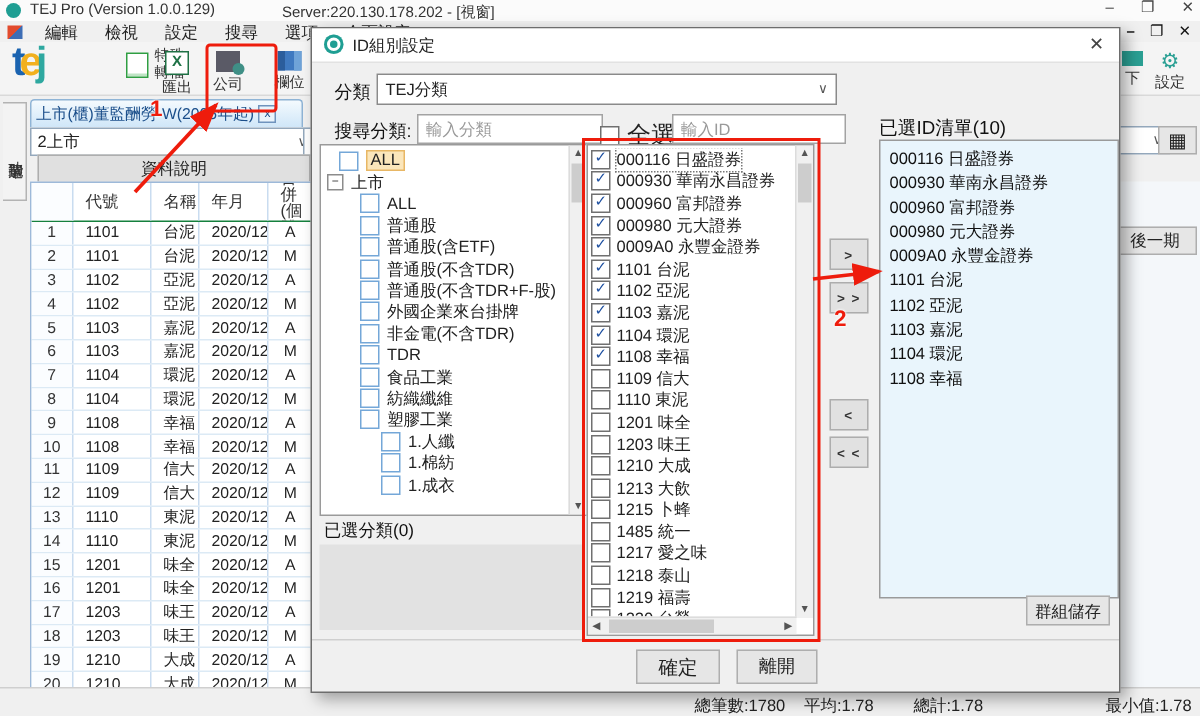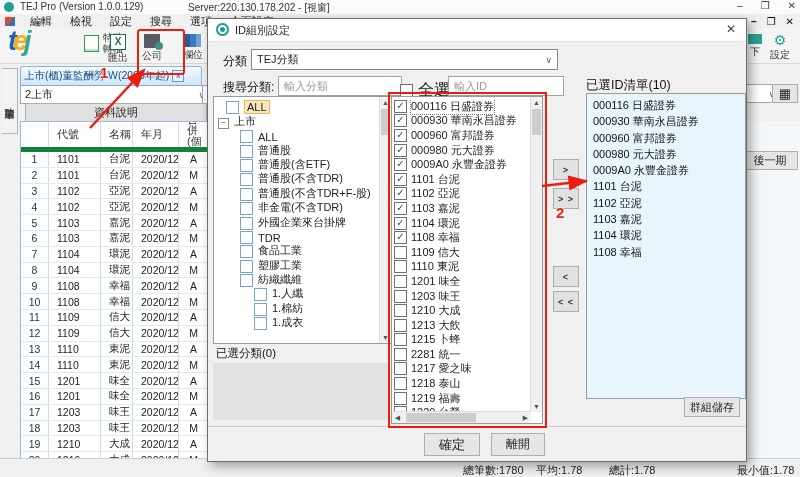--- a/index.html
+++ b/index.html
@@ -10,21 +10,21 @@
   .titlebar{left:0;top:0;width:800px;height:14px;background:#fbfbfb;font-size:10px;color:#333;}
   .app-ico{left:4px;top:2px;width:10px;height:10px;border-radius:50%;background:#1f9e93;}
   .t-title{left:20px;top:1px;}
   .t-server{left:188px;top:1px;}
   .winbtns{right:4px;top:0;display:flex;gap:18px;color:#444;font-size:10px;}
   .menubar{left:0;top:14px;width:800px;height:14px;background:#f0f0f0;display:flex;align-items:center;}
   .menu-ico{width:10px;height:9px;margin:0 6px 0 5px;background:linear-gradient(135deg,#e24b2d 50%,#3d6db5 50%);}
   .menu-item{padding:0 9px;font-size:11px;color:#222;}
   .mdibtns{right:6px;top:16px;display:flex;gap:10px;color:#111;font-weight:bold;font-size:10px;}
   .toolbar{left:0;top:28px;width:800px;height:35px;background:#f4f4f4;border-bottom:1px solid #d9d9d9;}
-  .logo{left:8px;top:30px;font-weight:900;font-size:27px;letter-spacing:-4px;font-style:italic;}
+  .logo{left:8px;top:30px;font-weight:900;font-size:27px;letter-spacing:-4px;}
   .logo .l1{color:#1a63b0}.logo .l2{color:#f2b01e}.logo .l3{color:#2ea8a0}
   .tbtn{position:absolute;text-align:center;font-size:10px;color:#333;}
   .tb-ico{margin:0 auto 1px auto;}
   .ico-doc{width:13px;height:15px;background:#fff;border:1px solid #2f9e42;box-shadow:inset 0 -2px 0 #bfe4c5;}
   .ico-xls{width:14px;height:14px;background:#fff;border:1px solid #1e7145;color:#1e7145;font-weight:bold;font-size:10px;line-height:14px;}
   .ico-bld{width:16px;height:14px;background:#5a5a66;position:relative;}
   .ico-bld::after{content:"";position:absolute;right:-3px;bottom:-2px;width:8px;height:8px;border-radius:50%;background:#3f8f86;}
   .ico-grid{width:16px;height:13px;background:#3f79c0;box-shadow:inset 5px 0 0 #2b5d9c, inset -5px 0 0 #6fa3d8;}
   .ico-gear{font-size:14px;color:#2ba094;line-height:14px;}
   .ico-teal{width:14px;height:10px;background:#2ba094;}
@@ -41,21 +41,21 @@
   .c-mini{left:202px;top:85px;width:36px;height:17px;}
   .btn{background:#e6e6e6;border:1px solid #aeaeae;display:flex;align-items:center;justify-content:center;font-size:11px;color:#222;}
   .b-desc{left:25px;top:103px;width:180px;height:17px;background:#e0e0e0;text-align:right;}
   .c-right{left:741px;top:84px;width:29px;height:17px;}
   .b-cal{left:772px;top:84px;width:24px;height:17px;font-size:13px;}
   .b-next{left:742px;top:103px;width:54px;height:17px;margin-top:48px;}
   .right-strip{left:745px;top:121px;width:55px;height:337px;background:#f4f7fa;}
   
   .table{left:20px;top:121px;width:190px;height:337px;background:#fff;border:1px solid #9db9d9;overflow:hidden;}
   .trow,.thead{display:grid;grid-template-columns:28px 52px 32px 46px 30px;}
-  .thead{height:25px;border-bottom:5px solid #15803d;}
+  .thead{height:25px;border-bottom:1px solid #15803d;}
   .thead .tcell{display:flex;align-items:center;font-size:11px;color:#333;}
   .tcell{border-right:1px solid #c9dcf0;padding-left:8px;white-space:nowrap;overflow:hidden;}
   .trow{height:14.8px;border-bottom:1px solid #dcea f5;}
   .trow{border-bottom:1px solid #dceaf5;}
   .trow .tcell{font-size:10.5px;display:flex;align-items:center;}
   .c0{justify-content:center;padding-left:0;background:#fbfdff;color:#333;}
   .c4{justify-content:center;padding-left:0;}
   .hmerge{font-size:10px;line-height:11px;white-space:normal;word-break:break-all;padding-top:2px;}
   
   .statusbar{left:0;top:458px;width:800px;height:19px;background:#f0f0f0;border-top:1px solid #cfcfcf;}
@@ -70,21 +70,21 @@
   .lbl{position:absolute;font-size:12px;color:#111;}
   .input{position:absolute;background:#fff;border:1px solid #a3a3a3;font-size:11px;display:flex;align-items:center;padding:0 5px;}
   .ph{color:#9a9a9a;}
   .d-combo{left:43px;top:30px;width:295px;height:19px;border:1px solid #8a8a8a;}
   .checkbox{width:11px;height:11px;background:#fff;border:1px solid #707070;flex:none;position:relative;font-size:10px;line-height:10px;text-align:center;color:#1d4fa0;font-weight:bold;}
   .cb-blue{border-color:#74a7d8;}
   .d-check{position:absolute;left:192px;top:61px;display:flex;align-items:center;gap:5px;font-size:16px;}
   
   .tree{left:5px;top:77px;width:177px;height:246px;background:#fff;border:1px solid #9a9a9a;overflow:hidden;}
   .tree-inner{position:absolute;left:0;top:0;right:11px;bottom:0;overflow:hidden;padding-top:3px;}
-  .titem{display:flex;align-items:flex-end;height:14.4px;font-size:11px;gap:5px;white-space:nowrap;}
+  .titem{display:flex;align-items:center;height:14.4px;font-size:11px;gap:5px;white-space:nowrap;}
   .ti-0{padding-left:12px;} .ti-g{padding-left:4px;} .ti-1{padding-left:26px;} .ti-2{padding-left:40px;}
   .hl{background:#fbe6bb;border:1px solid #e8b765;padding:0 2px;}
   .expander{width:9px;height:9px;border:1px solid #8c8c8c;font-size:8px;line-height:7px;text-align:center;color:#333;flex:none;background:#fff;}
   .vscroll{position:absolute;right:0;top:0;width:11px;bottom:0;background:#f0f0f0;border-left:1px solid #dcdcdc;}
   .vscroll .up,.vscroll .dn{position:absolute;left:0;width:100%;height:11px;font-size:7px;color:#555;text-align:center;line-height:11px;}
   .vscroll .up{top:0;} .vscroll .dn{bottom:0;}
   .vscroll .thumb{position:absolute;left:1px;top:12px;width:9px;height:26px;background:#cdcdcd;}
   .selcat-box{left:5px;top:344px;width:177px;height:57px;background:#e2e2e2;}
   
   .idlist{left:183px;top:77px;width:150px;height:326px;background:#fff;border:1px solid #9a9a9a;overflow:hidden;}
@@ -405,41 +405,41 @@
         <div class="titem ti-1">
           <div class="checkbox cb-blue"></div>
           <div>普通股(不含TDR)</div>
         </div>
         <div class="titem ti-1">
           <div class="checkbox cb-blue"></div>
           <div>普通股(不含TDR+F-股)</div>
         </div>
         <div class="titem ti-1">
           <div class="checkbox cb-blue"></div>
+          <div>外國企業來台掛牌</div>
+        </div>
+        <div class="titem ti-1">
+          <div class="checkbox cb-blue"></div>
           <div>非金電(不含TDR)</div>
         </div>
         <div class="titem ti-1">
           <div class="checkbox cb-blue"></div>
-          <div>外國企業來台掛牌</div>
-        </div>
-        <div class="titem ti-1">
-          <div class="checkbox cb-blue"></div>
           <div>TDR</div>
         </div>
         <div class="titem ti-1">
           <div class="checkbox cb-blue"></div>
           <div>食品工業</div>
         </div>
         <div class="titem ti-1">
           <div class="checkbox cb-blue"></div>
+          <div>紡織纖維</div>
+        </div>
+        <div class="titem ti-1">
+          <div class="checkbox cb-blue"></div>
           <div>塑膠工業</div>
-        </div>
-        <div class="titem ti-1">
-          <div class="checkbox cb-blue"></div>
-          <div>紡織纖維</div>
         </div>
         <div class="titem ti-2">
           <div class="checkbox cb-blue"></div>
           <div>1.人纖</div>
         </div>
         <div class="titem ti-2">
           <div class="checkbox cb-blue"></div>
           <div>1.棉紡</div>
         </div>
         <div class="titem ti-2">
@@ -521,21 +521,21 @@
         <div class="iditem">
           <div class="checkbox"></div>
           <div class="id-lab">1213 大飲</div>
         </div>
         <div class="iditem">
           <div class="checkbox"></div>
           <div class="id-lab">1215 卜蜂</div>
         </div>
         <div class="iditem">
           <div class="checkbox"></div>
-          <div class="id-lab">2281 統一</div>
+          <div class="id-lab">1485 統一</div>
         </div>
         <div class="iditem">
           <div class="checkbox"></div>
           <div class="id-lab">1217 愛之味</div>
         </div>
         <div class="iditem">
           <div class="checkbox"></div>
           <div class="id-lab">1218 泰山</div>
         </div>
         <div class="iditem">

